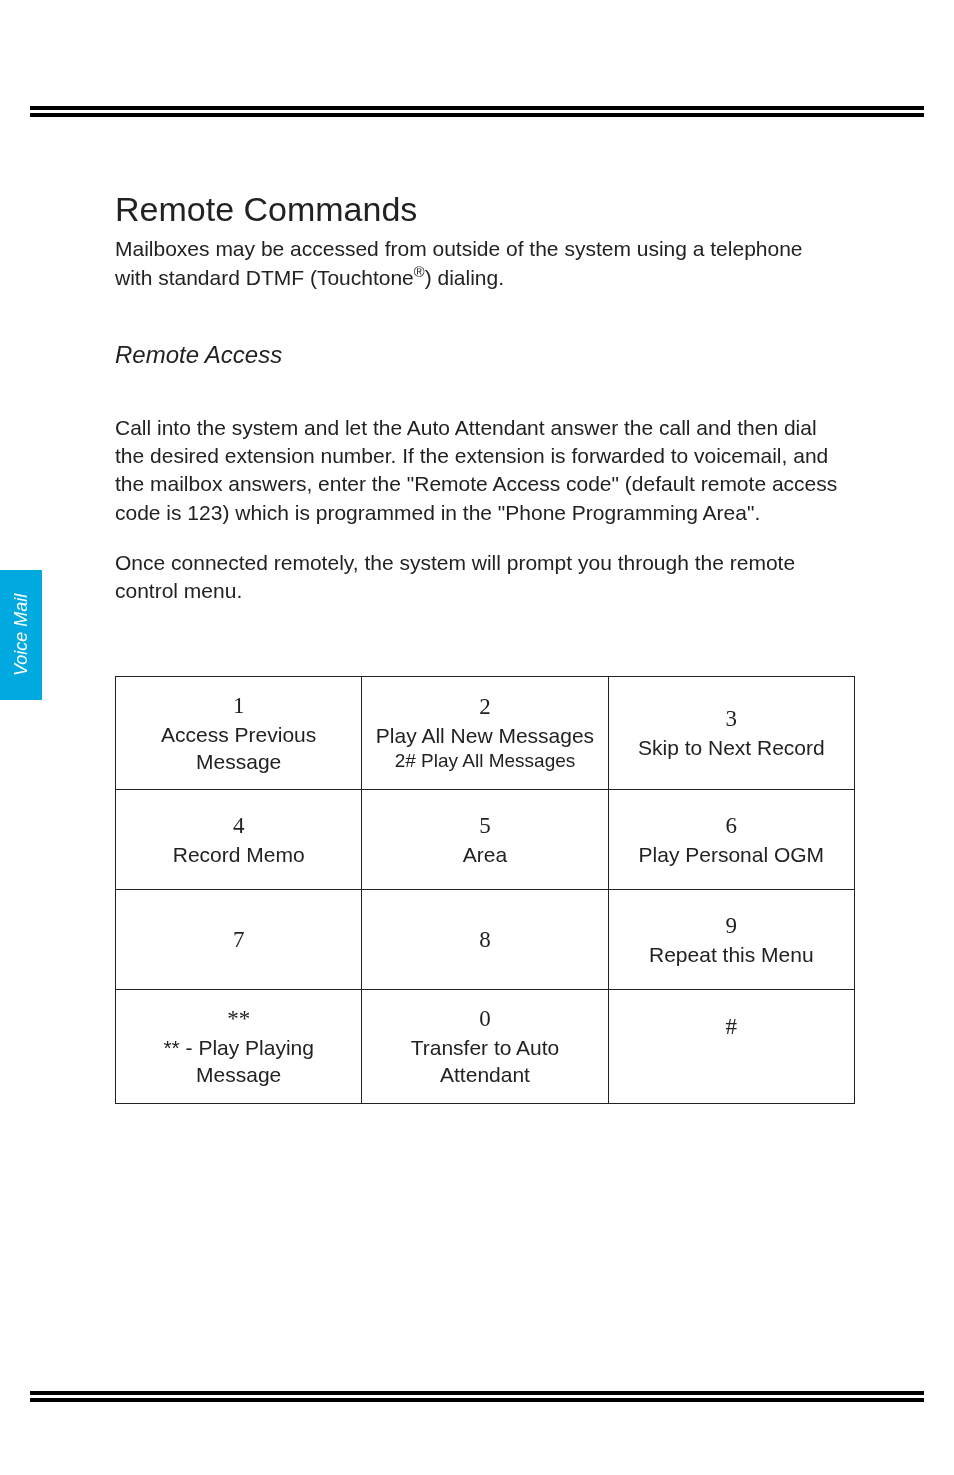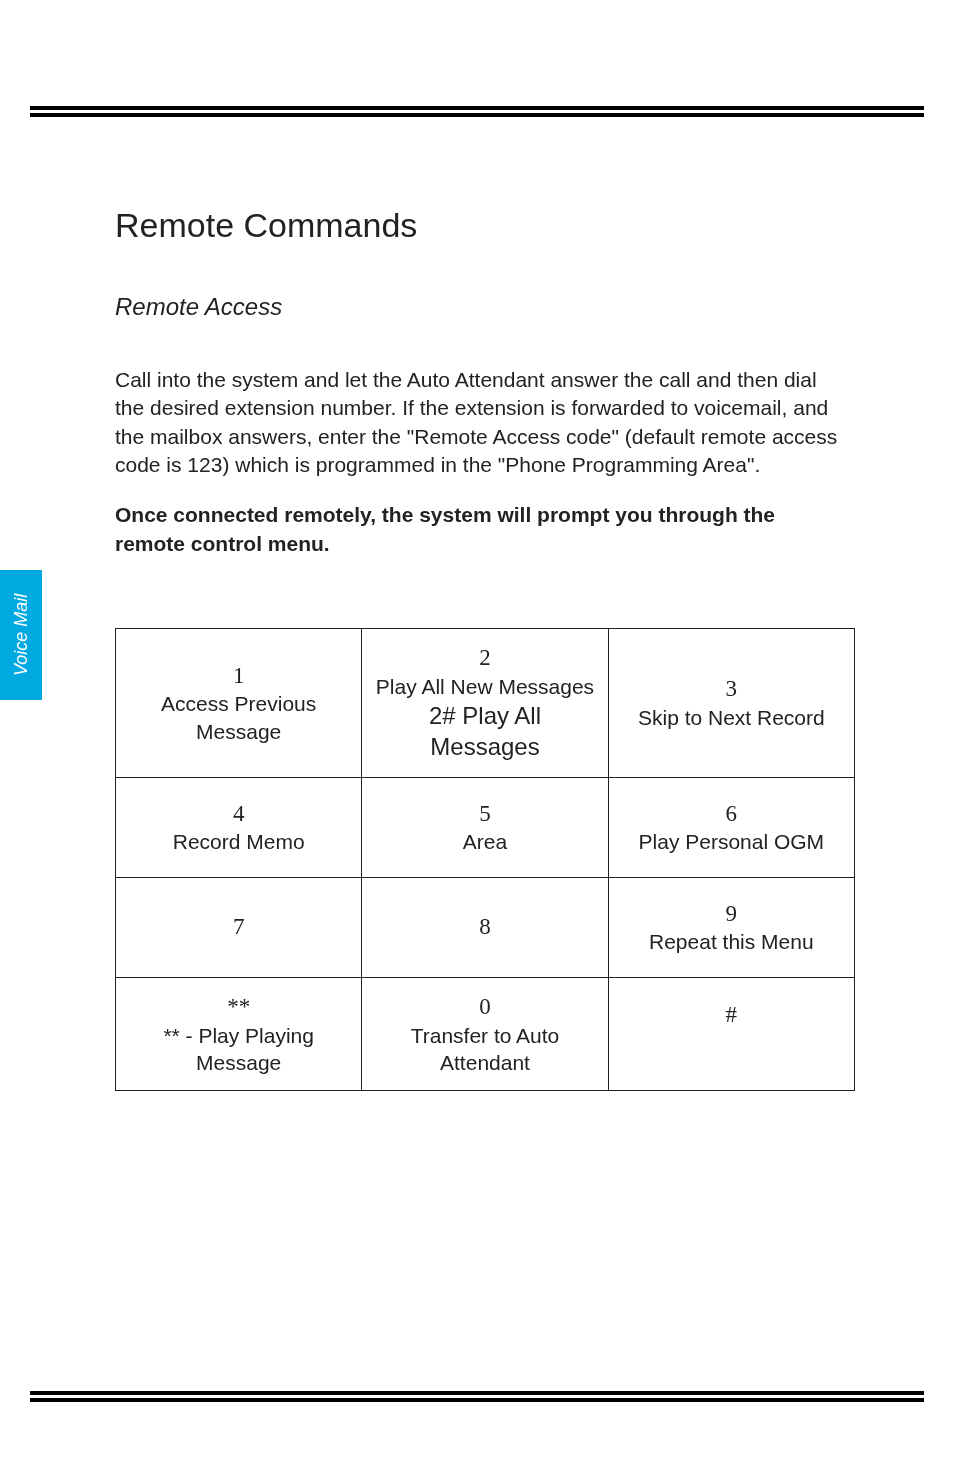--- a/index.html
+++ b/index.html
@@ -42,21 +42,21 @@
     font-size: 24px;
     margin-top: 48px;
     margin-bottom: 25px;
   }
   p.body {
     font-size: 21px;
     line-height: 1.35;
     max-width: 780px;
     margin-top: 45px;
   }
-  p.body + p.body { margin-top: 22px; font-weight: bold; }
+  p.body + p.body { margin-top: 22px; }
 
   .side-tab {
     position: absolute;
     left: 0;
     top: 570px;
     width: 42px;
     height: 130px;
     background: #00a9e0;
     color: #fff;
     font-style: italic;
@@ -79,32 +79,35 @@
     width: 33.33%;
     padding: 14px 10px;
     text-align: center;
     vertical-align: middle;
     height: 100px;
     font-size: 21px;
     line-height: 1.3;
   }
   .key-num { font-family: Georgia, "Times New Roman", serif; font-size: 23px; }
   .key-label { display: block; }
-  .key-sub { display: block; font-size: 24px; }
+  .key-sub { display: block; font-size: 19px; }
 </style>
 </head>
 <body>
 
 <div class="rule-top"></div>
 <div class="rule-bottom"></div>
 
 <div class="side-tab">Voice Mail</div>
 
-<div class="content" style="position:absolute; left:75px; right:75px; top:156px;">
+<div class="content" style="position:absolute; left:75px; right:75px; top:140px;">
   <h1 class="section-title">Remote Commands</h1>
+  <p class="intro">
+    <span>Mailboxes may be accessed from outside of the system using a telephone with standard DTMF (Touchtone</span><sup>®</sup><span>) dialing.</span>
+  </p>
 
   <h2 class="sub">Remote Access</h2>
   <p class="body">Call into the system and let the Auto Attendant answer the call and then dial the desired extension number. If the extension is forwarded to voicemail, and the mailbox answers, enter the "Remote Access code" (default remote access code is 123) which is programmed in the "Phone Programming Area".</p>
   <p class="body">Once connected remotely, the system will prompt you through the remote control menu.</p>
 
   <table class="keypad">
     <tbody>
         <tr>
       <td>
         <span class="key-num">1</span>

